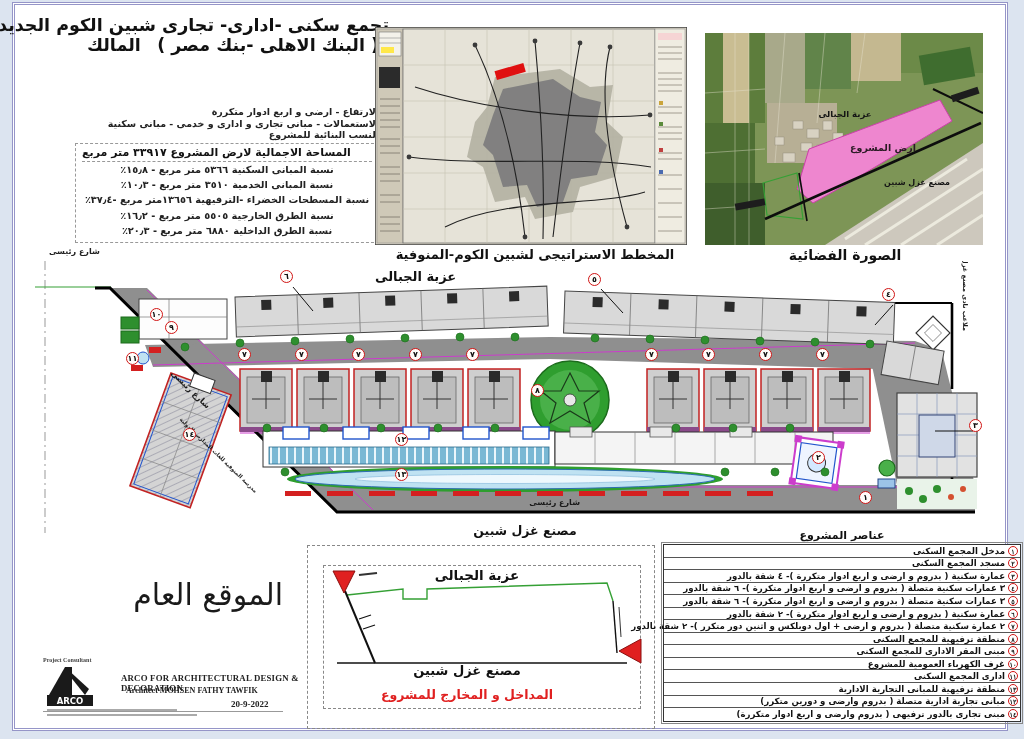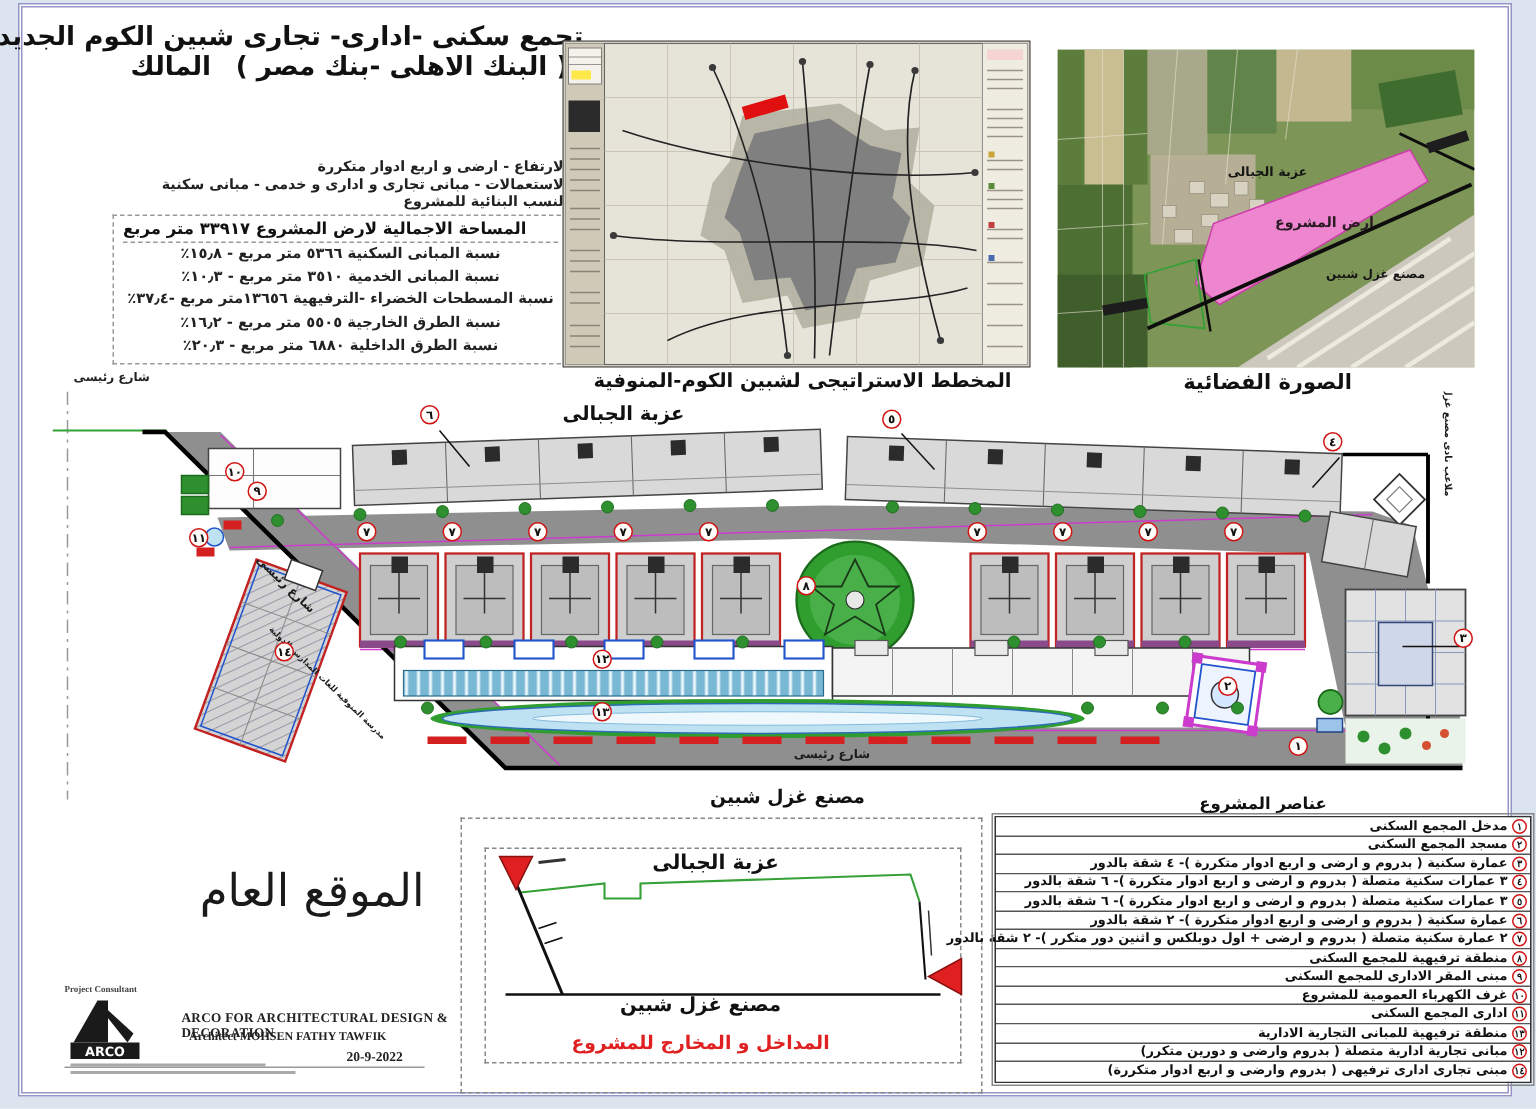--- a/index.html
+++ b/index.html
@@ -662,18 +662,18 @@
         <div class="el-row">
           <div class="el-num">١٣</div>
           <div class="el-text ar">منطقة ترفيهية للمبانى التجارية الادارية</div>
         </div>
         <div class="el-row">
           <div class="el-num">١٢</div>
           <div class="el-text ar">مبانى تجارية ادارية متصلة ( بدروم وارضى و دورين متكرر)</div>
         </div>
         <div class="el-row">
           <div class="el-num">١٤</div>
-          <div class="el-text ar">مبنى تجارى ادارى ترفيهى ( بدروم وارضى و اربع ادوار متكررة)</div>
+          <div class="el-text ar">مبنى تجارى بالدور ترفيهى ( بدروم وارضى و اربع ادوار متكررة)</div>
         </div>
       </div>
   </div>
 
 </div>
 
 </body></html>

